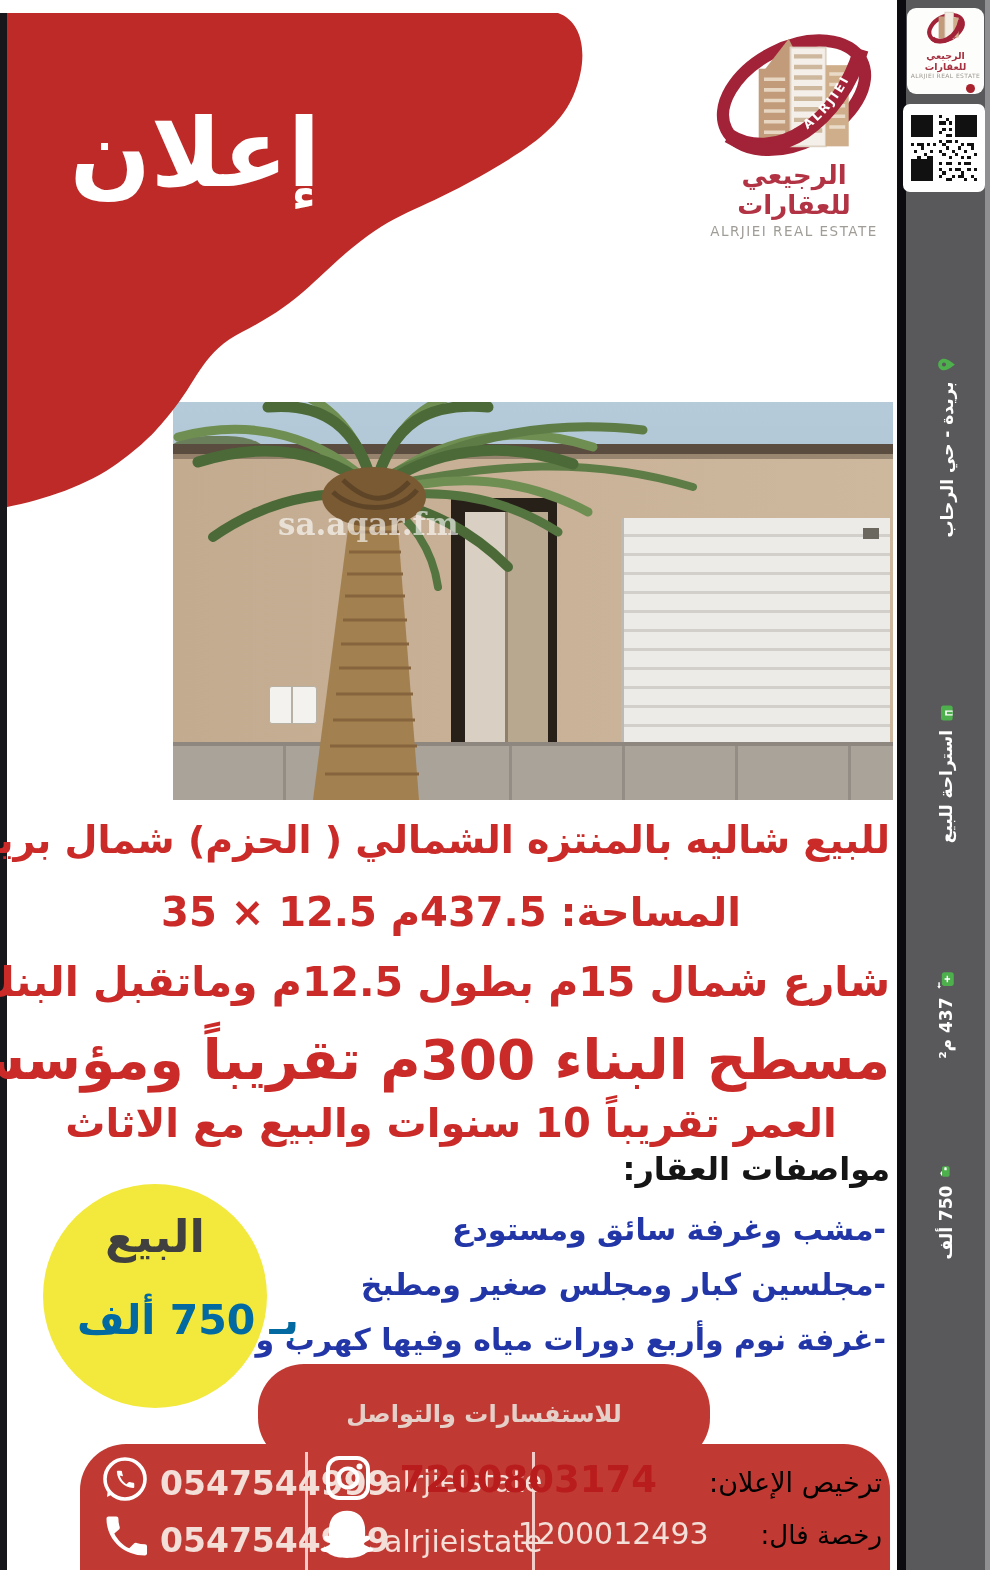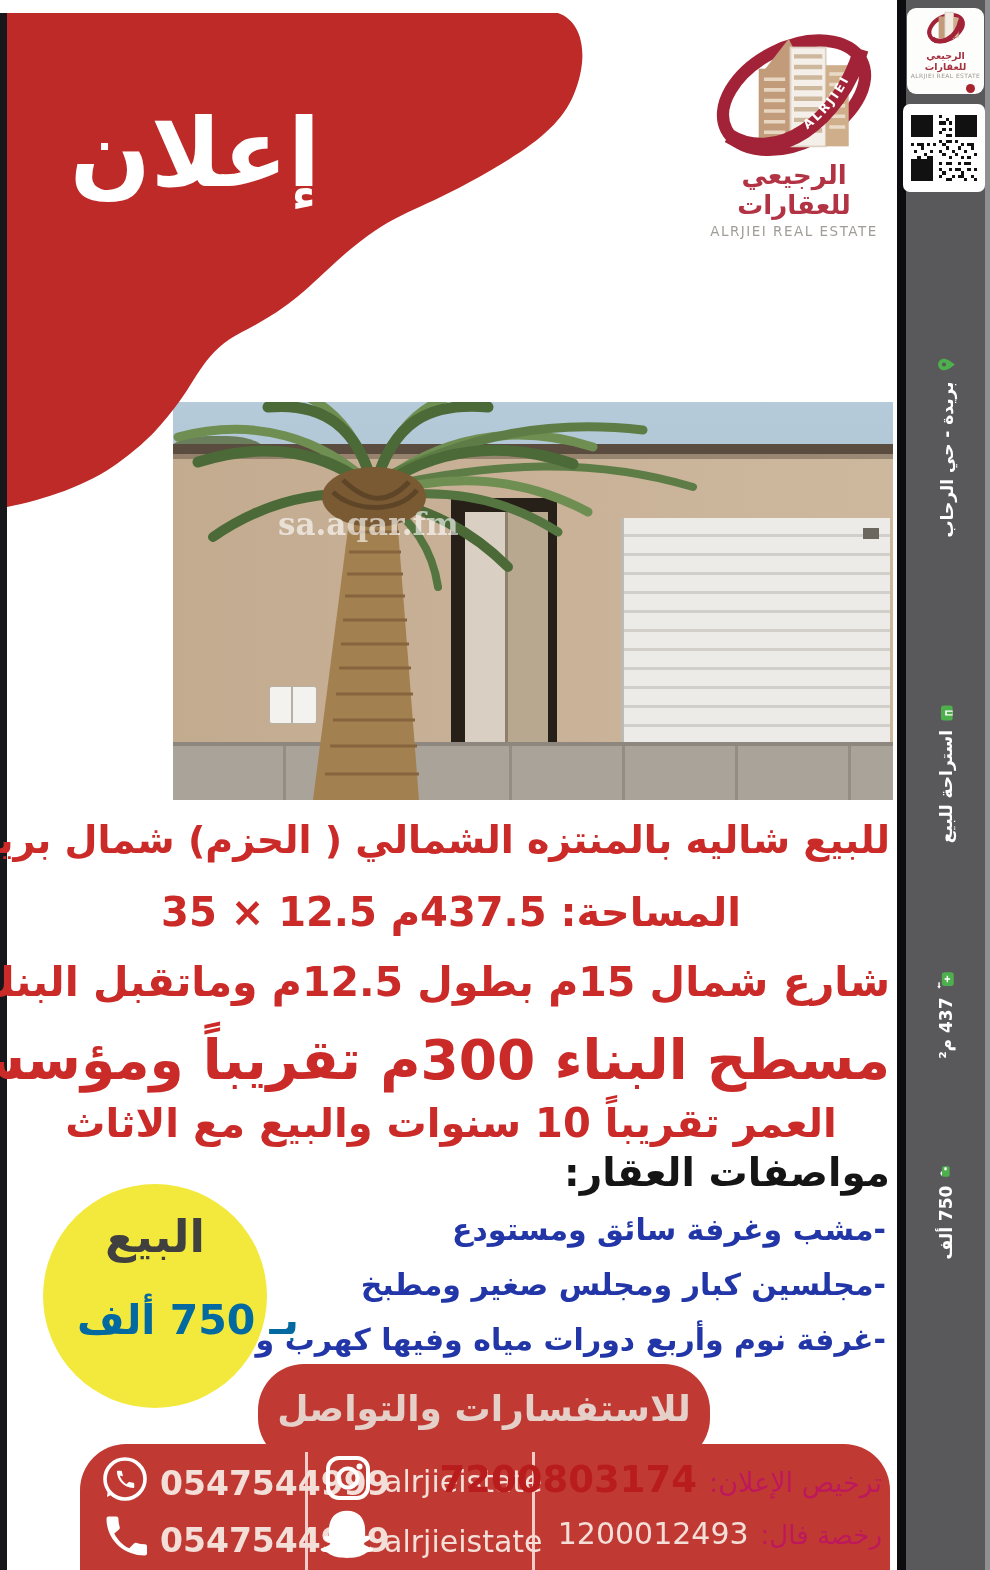--- a/index.html
+++ b/index.html
@@ -49,45 +49,45 @@
   .watermark .wm-url{font-family:"DejaVu Serif",serif;font-size:31px;font-weight:bold;direction:ltr;text-align:left;}
   
   .detail{position:absolute;left:12px;width:878px;text-align:center;color:#cb2b28;font-weight:bold;
     direction:rtl;white-space:nowrap;z-index:2;}
   .d0{top:818px;font-size:38px;}
   .d1{top:889px;font-size:40px;}
   .d2{top:958px;font-size:41px;}
   .d3{top:1028px;font-size:55px;}
   .d4{top:1100px;font-size:40px;}
   
-  .specs-title{position:absolute;right:100px;top:1150px;font-size:39px;font-weight:bold;color:#151515;direction:rtl;}
+  .specs-title{position:absolute;right:100px;top:1150px;font-size:32px;font-weight:bold;color:#151515;direction:rtl;}
   .spec{position:absolute;right:104px;font-size:30px;font-weight:bold;color:#2236a8;direction:rtl;white-space:nowrap;}
   .s0{top:1212px;} .s1{top:1267px;} .s2{top:1322px;}
   
   .price-circle{position:absolute;left:43px;top:1184px;width:224px;height:224px;border-radius:50%;
     background:#f2e93c;z-index:2;}
   .price-l1{position:absolute;left:0;top:26px;width:224px;text-align:center;font-size:45px;font-weight:bold;
     color:#404040;direction:rtl;}
   .price-l2{position:absolute;left:-12px;top:112px;width:250px;text-align:center;font-size:41px;font-weight:bold;
     color:#0369a1;direction:rtl;white-space:nowrap;margin-left:32px;}
   
   .contact-tab{position:absolute;left:258px;top:1364px;width:452px;height:100px;background:#c03a33;
     border-radius:46px;z-index:3;}
-  .contact-tab span{display:block;text-align:center;padding-top:24px;font-size:36px;font-weight:bold;
+  .contact-tab span{display:block;text-align:center;padding-top:36px;font-size:24px;font-weight:bold;
     color:#e5d0c9;direction:rtl;}
   .contact-box{position:absolute;left:80px;top:1444px;width:810px;height:126px;background:#c03a33;
     border-radius:46px 46px 0 0;z-index:4;}
   .vdiv{position:absolute;top:1452px;width:3px;height:118px;background:rgba(255,240,238,.8);z-index:5;}
   .v1{left:305px;} .v2{left:532px;}
   .c-icon{position:absolute;z-index:6;}
   .c-num{position:absolute;font-size:33px;color:#f3ded8;font-weight:bold;z-index:6;}
   .c-handle{position:absolute;font-size:30px;color:#f3ded8;z-index:6;}
   .lic-row{position:absolute;right:108px;display:flex;direction:rtl;align-items:baseline;gap:12px;z-index:6;}
   .lic1{top:1458px;} .lic2{top:1516px;}
-  .lic-label{font-size:27px;color:#be185d;direction:rtl;}
+  .lic-label{font-size:27px;color:#000000;direction:rtl;margin-left:40px;}
   .lic1 .lic-number{font-size:37px;font-weight:bold;color:#b91c1c;}
   .lic2 .lic-label{font-size:26px;}
   .lic2 .lic-number{font-size:30px;color:#f3ded8;}
   
   .sidebar{position:absolute;left:906px;top:0;width:84px;height:1570px;background:#59595b;}
   .sidebar-edge{position:absolute;left:985px;top:0;width:5px;height:1570px;background:#8f8f92;}
   .side-card{position:absolute;left:907px;top:8px;width:77px;height:86px;background:#fdfdfb;border-radius:9px;
     text-align:center;overflow:hidden;z-index:2;}
   .side-card .mini-ar{font-size:9.5px;font-weight:bold;color:#a63140;direction:rtl;margin-top:-2px;}
   .side-card .mini-en{font-size:6px;color:#9b978f;letter-spacing:.4px;}

